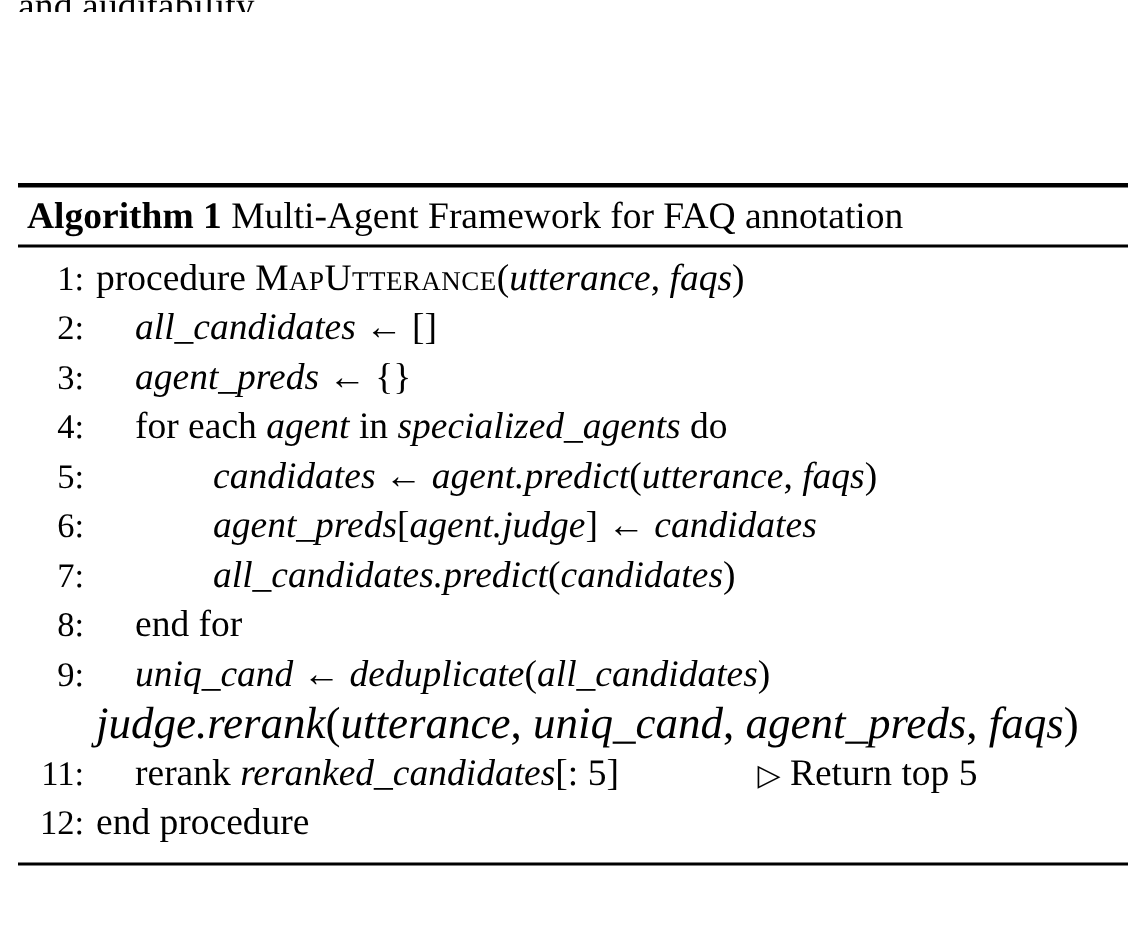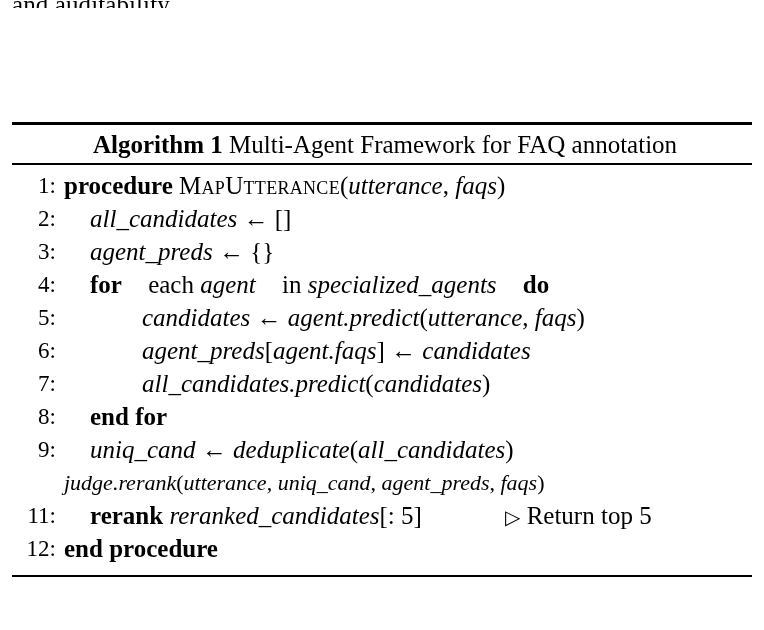--- a/index.html
+++ b/index.html
@@ -68,21 +68,20 @@
     height: 0;
     border-top: 2px solid #000;
     margin: 0;
   }
 
   .algo-caption {
     font-size: 25px;
     line-height: 33px;
     padding: 3px 0 2px 6px;
     white-space: nowrap;
-    text-align: center;
   }
   .algo-caption .algo-label { font-weight: 700; }
 
   .algo-body {
     padding-top: 4px;
     padding-bottom: 6px;
   }
 
   .line {
     position: relative;
@@ -107,32 +106,32 @@
     top: 0;
     left: 52px;
     right: 0;
     height: 33px;
   }
 
   .ind0 { padding-left: 0px; }
   .ind1 { padding-left: 26px; }
   .ind2 { padding-left: 78px; }
 
-  .kw  { font-weight: 700; font-style: normal; }
-  .rm  { font-style: normal; margin-left: 20px; }
+  .kw  { font-weight: 400; font-style: normal; }
+  .rm  { font-style: normal; }
   .id  { font-style: italic; }
   .sc  { font-variant: small-caps; font-style: normal; letter-spacing: 0.3px; }
   .op  { font-style: normal; }
 
   .cont {
     position: absolute;
     top: 0;
     left: 52px;
     height: 33px;
-    font-size: 22px;
+    font-size: 30px;
     line-height: 33px;
     white-space: nowrap;
   }
 
   .arrow-right-end {
     position: absolute;
     right: 2px;
     top: 0;
     font-style: normal;
     font-size: 25px;
@@ -190,21 +189,21 @@
         <div class="line">
           <span class="lineno">4:</span>
           <span class="code ind1"><span class="kw">for</span><span class="rm"> each </span><span class="id">agent</span><span class="rm"> in </span><span class="id">specialized_agents</span><span class="rm"> </span><span class="kw">do</span></span>
         </div>
         <div class="line">
           <span class="lineno">5:</span>
           <span class="code ind2"><span class="id">candidates</span><span class="op"> ← </span><span class="id">agent.predict</span><span class="op">(</span><span class="id">utterance</span><span class="op">, </span><span class="id">faqs</span><span class="op">)</span></span>
         </div>
         <div class="line">
           <span class="lineno">6:</span>
-          <span class="code ind2"><span class="id">agent_preds</span><span class="op">[</span><span class="id">agent.faqs</span><span class="op">]</span><span class="op"> ← </span><span class="id">candidates</span></span>
+          <span class="code ind2"><span class="id">agent_preds</span><span class="op">[</span><span class="id">agent.judge</span><span class="op">]</span><span class="op"> ← </span><span class="id">candidates</span></span>
         </div>
         <div class="line">
           <span class="lineno">7:</span>
           <span class="code ind2"><span class="id">all_candidates.predict</span><span class="op">(</span><span class="id">candidates</span><span class="op">)</span></span>
         </div>
         <div class="line">
           <span class="lineno">8:</span>
           <span class="code ind1"><span class="kw">end for</span></span>
         </div>
         <div class="line">

